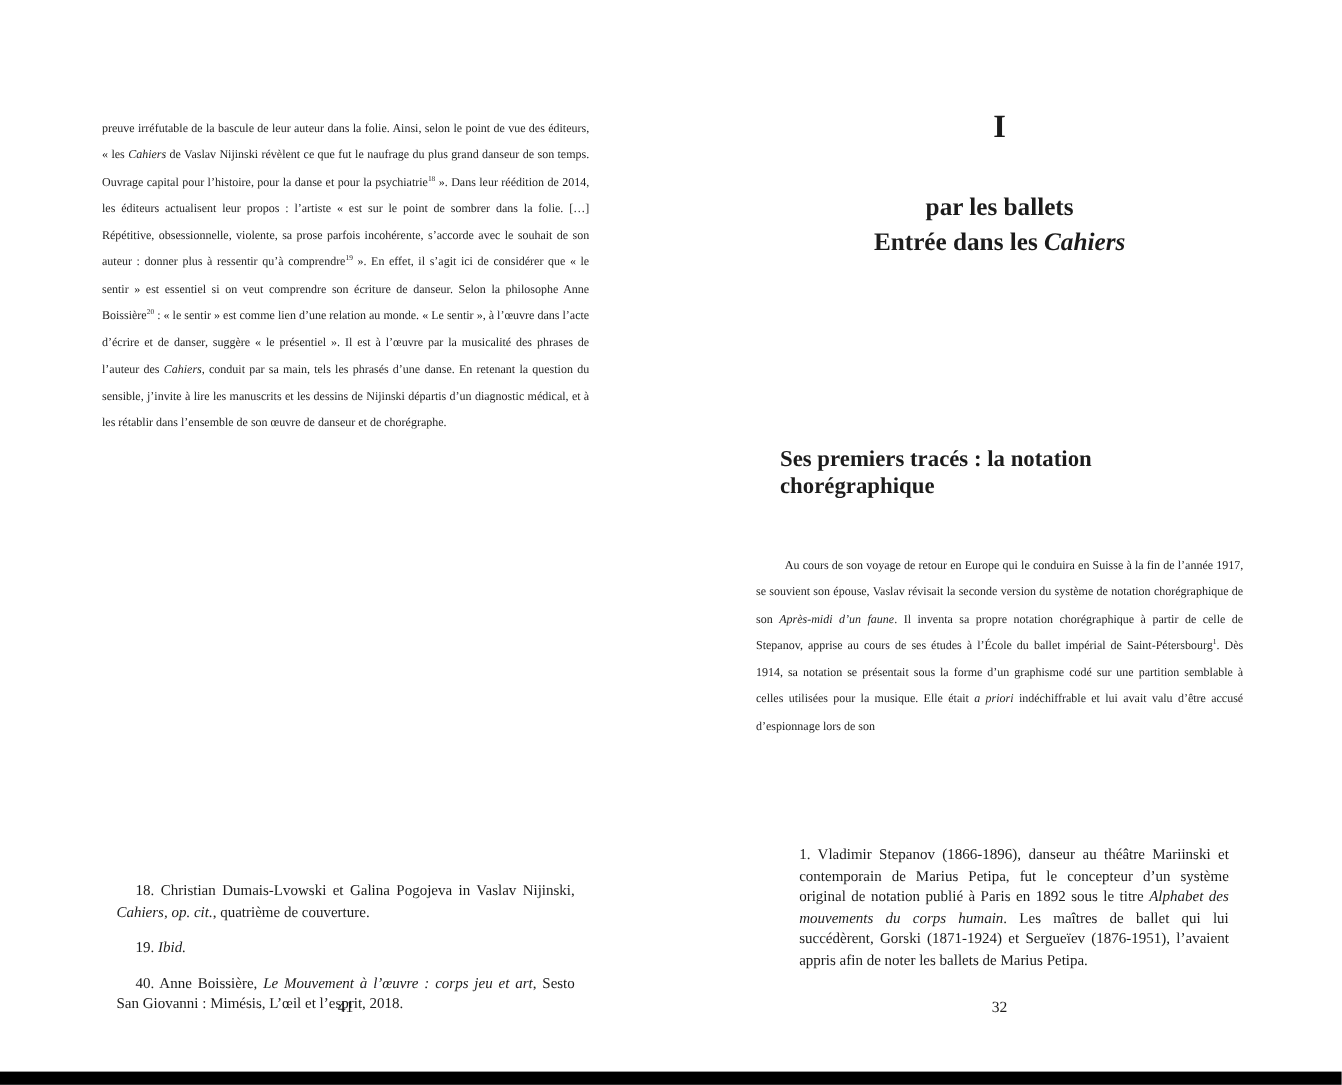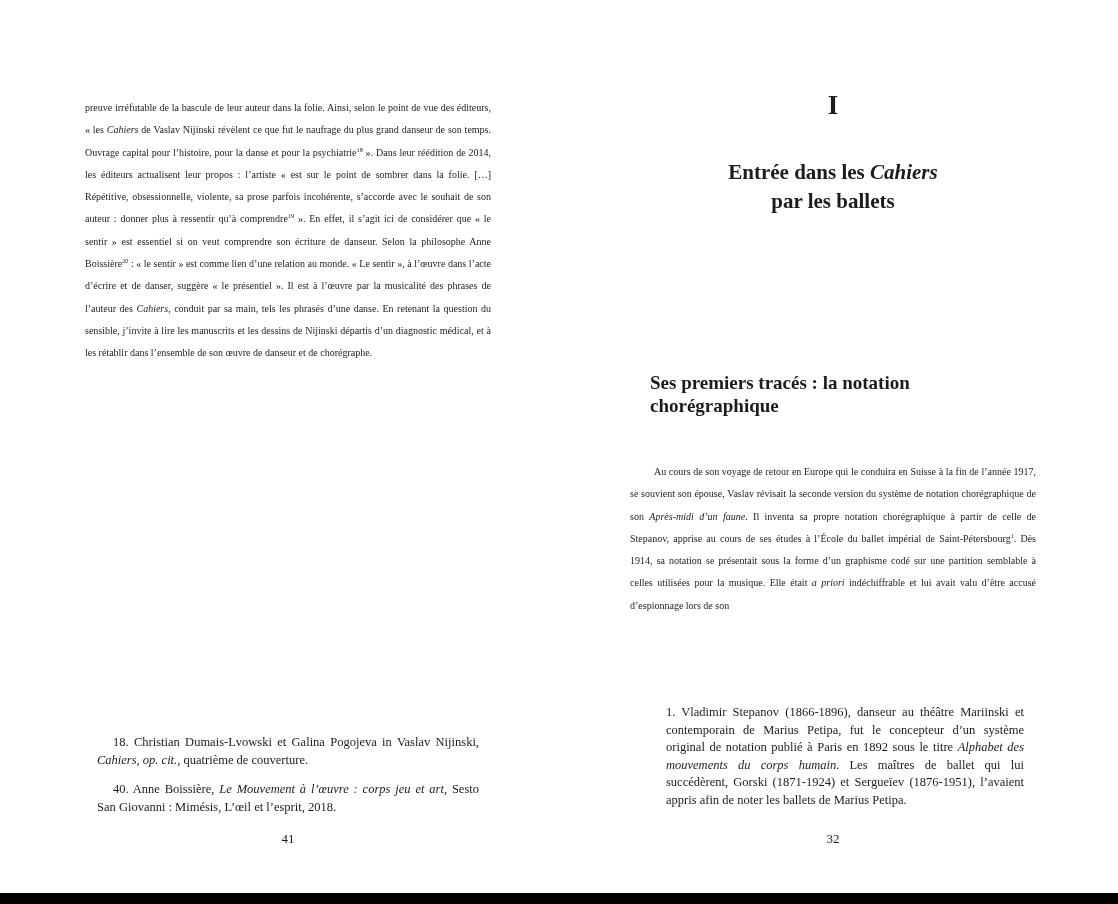--- a/index.html
+++ b/index.html
@@ -65,30 +65,31 @@
     background: #000000;
   }
 </style>
 </head>
 <body>
 
 <div class="abs body-text" style="left:85px; top:97px;"><span>preuve irréfutable de la bascule de leur auteur dans la folie. Ainsi, selon le point de vue des éditeurs, « les </span><span class="it">Cahiers</span><span> de Vaslav Nijinski révèlent ce que fut le naufrage du plus grand danseur de son temps. Ouvrage capital pour l’histoire, pour la danse et pour la psychiatrie</span><sup>18</sup><span> ». Dans leur réédition de 2014, les éditeurs actualisent leur propos : l’artiste « est sur le point de sombrer dans la folie. […] Répétitive, obsessionnelle, violente, sa prose parfois incohérente, s’accorde avec le souhait de son auteur : donner plus à ressentir qu’à comprendre</span><sup>19</sup><span> ». En effet, il s’agit ici de considérer que « le sentir » est essentiel si on veut comprendre son écriture de danseur. Selon la philosophe Anne Boissière</span><sup>20</sup><span> : « le sentir » est comme lien d’une relation au monde. « Le sentir », à l’œuvre dans l’acte d’écrire et de danser, suggère « le présentiel ». Il est à l’œuvre par la musicalité des phrases de l’auteur des </span><span class="it">Cahiers</span><span>, conduit par sa main, tels les phrasés d’une danse. En retenant la question du sensible, j’invite à lire les manuscrits et les dessins de Nijinski départis d’un diagnostic médical, et à les rétablir dans l’ensemble de son œuvre de danseur et de chorégraphe.</span></div>
 
 <div class="abs footnotes" style="left:85px; top:722px; width:406px;">
   <p><span>18. Christian Dumais-Lvowski et Galina Pogojeva in Vaslav Nijinski, </span><span class="it">Cahiers, op. cit.</span><span>, quatrième de couverture.</span></p>
+  <p><span>19. </span><span class="it">Ibid.</span></p>
   <p><span>40. Anne Boissière, </span><span class="it">Le Mouvement à l’œuvre : corps jeu et art</span><span>, Sesto San Giovanni : Mimésis, L’œil et l’esprit, 2018.</span></p>
 </div>
 
 <div class="abs page-number" style="left:85px; top:831px;">41</div>
 
 <div class="abs chapter-number" style="left:630px; top:90px;">I</div>
 
 <div class="abs chapter-title" style="left:630px; top:158px;">
+  <div><span>par les ballets</span></div>
   <div><span>Entrée dans les </span><span class="it">Cahiers</span></div>
-  <div><span>par les ballets</span></div>
 </div>
 
 <div class="abs section-heading" style="left:650px; top:371px;">Ses premiers tracés : la notation chorégraphique</div>
 
 <div class="abs body-text indent-first" style="left:630px; top:421px;"><span>Au cours de son voyage de retour en Europe qui le conduira en Suisse à la fin de l’année 1917, se souvient son épouse, Vaslav révisait la seconde version du système de notation chorégraphique de son </span><span class="it">Après-midi d’un faune</span><span>. Il inventa sa propre notation chorégraphique à partir de celle de Stepanov, apprise au cours de ses études à l’École du ballet impérial de Saint-Pétersbourg</span><sup>1</sup><span>. Dès 1914, sa notation se présentait sous la forme d’un graphisme codé sur une partition semblable à celles utilisées pour la musique. Elle était </span><span class="it">a priori</span><span> indéchiffrable et lui avait valu d’être accusé d’espionnage lors de son</span></div>
 
 <div class="abs footnotes" style="left:654px; top:692px; width:382px;">
   <p style="text-indent:0;"><span>1. Vladimir Stepanov (1866-1896), danseur au théâtre Mariinski et contemporain de Marius Petipa, fut le concepteur d’un système original de notation publié à Paris en 1892 sous le titre </span><span class="it">Alphabet des mouvements du corps humain</span><span>. Les maîtres de ballet qui lui succédèrent, Gorski (1871-1924) et Sergueïev (1876-1951), l’avaient appris afin de noter les ballets de Marius Petipa.</span></p>
 </div>
 

